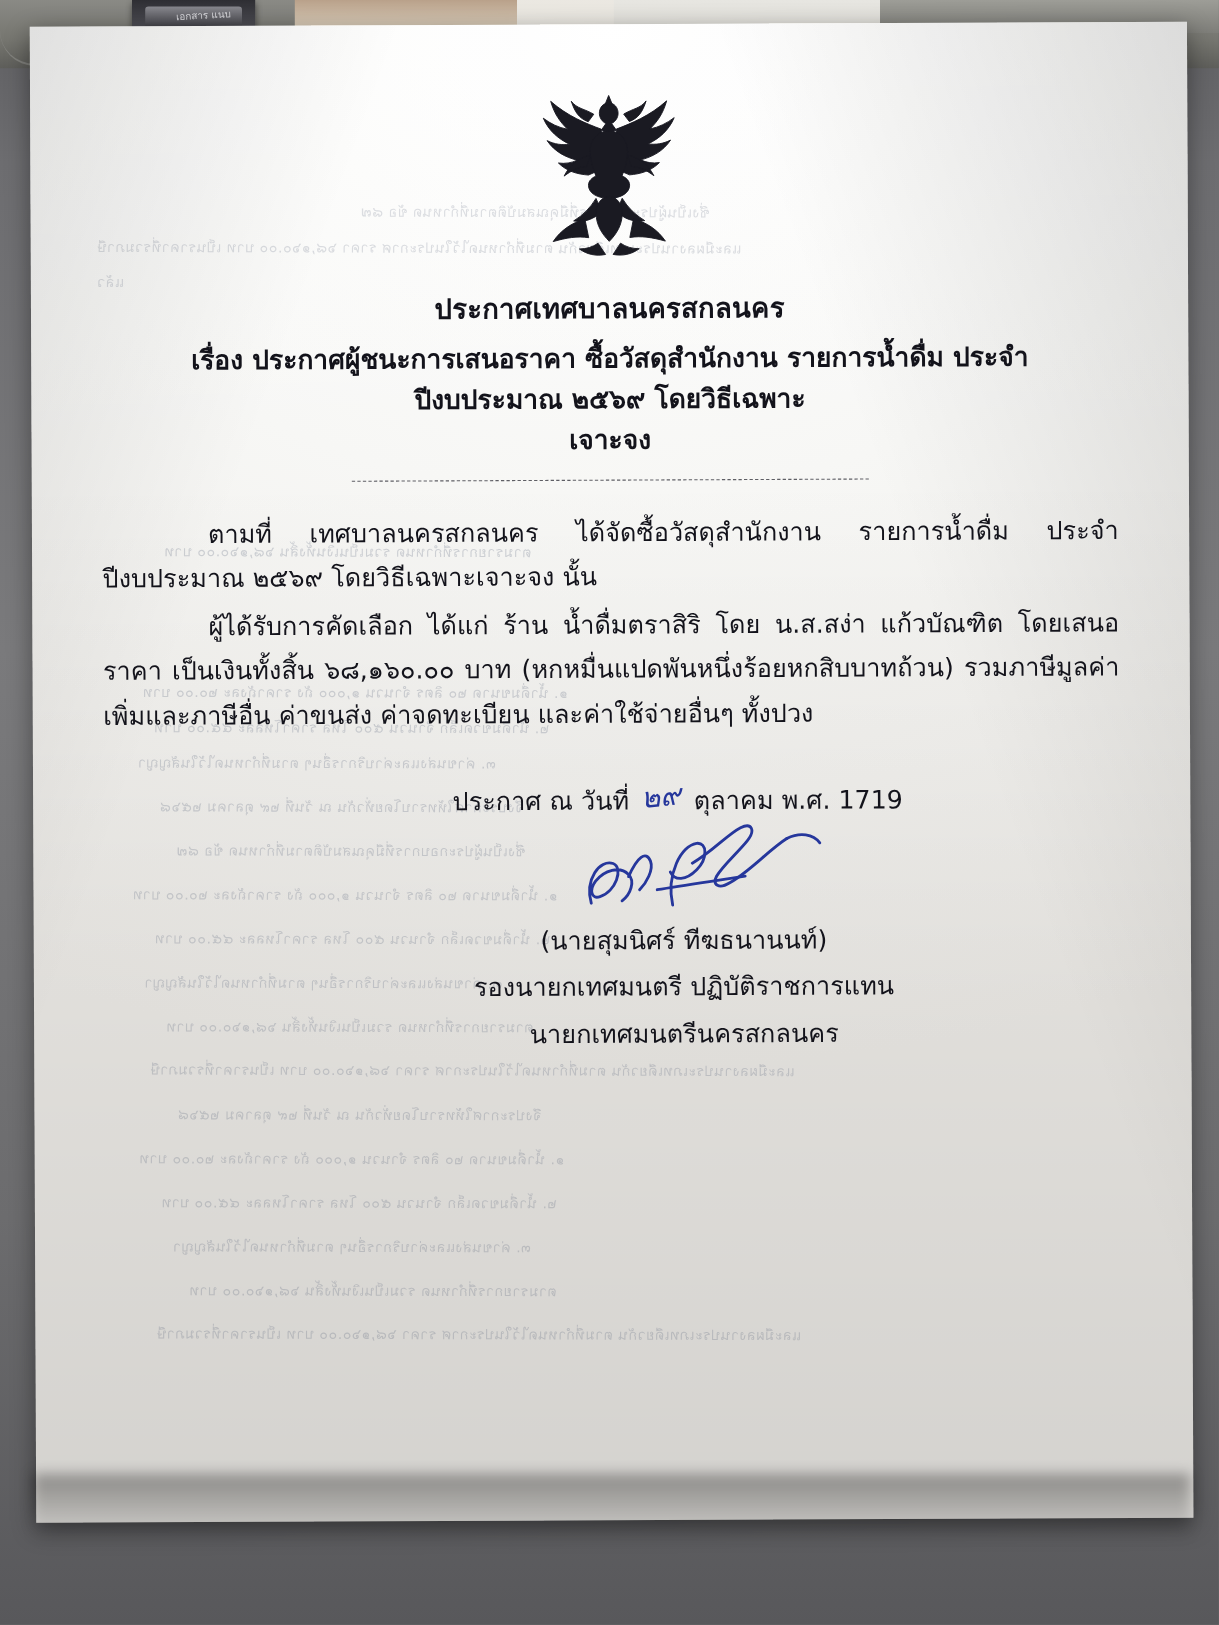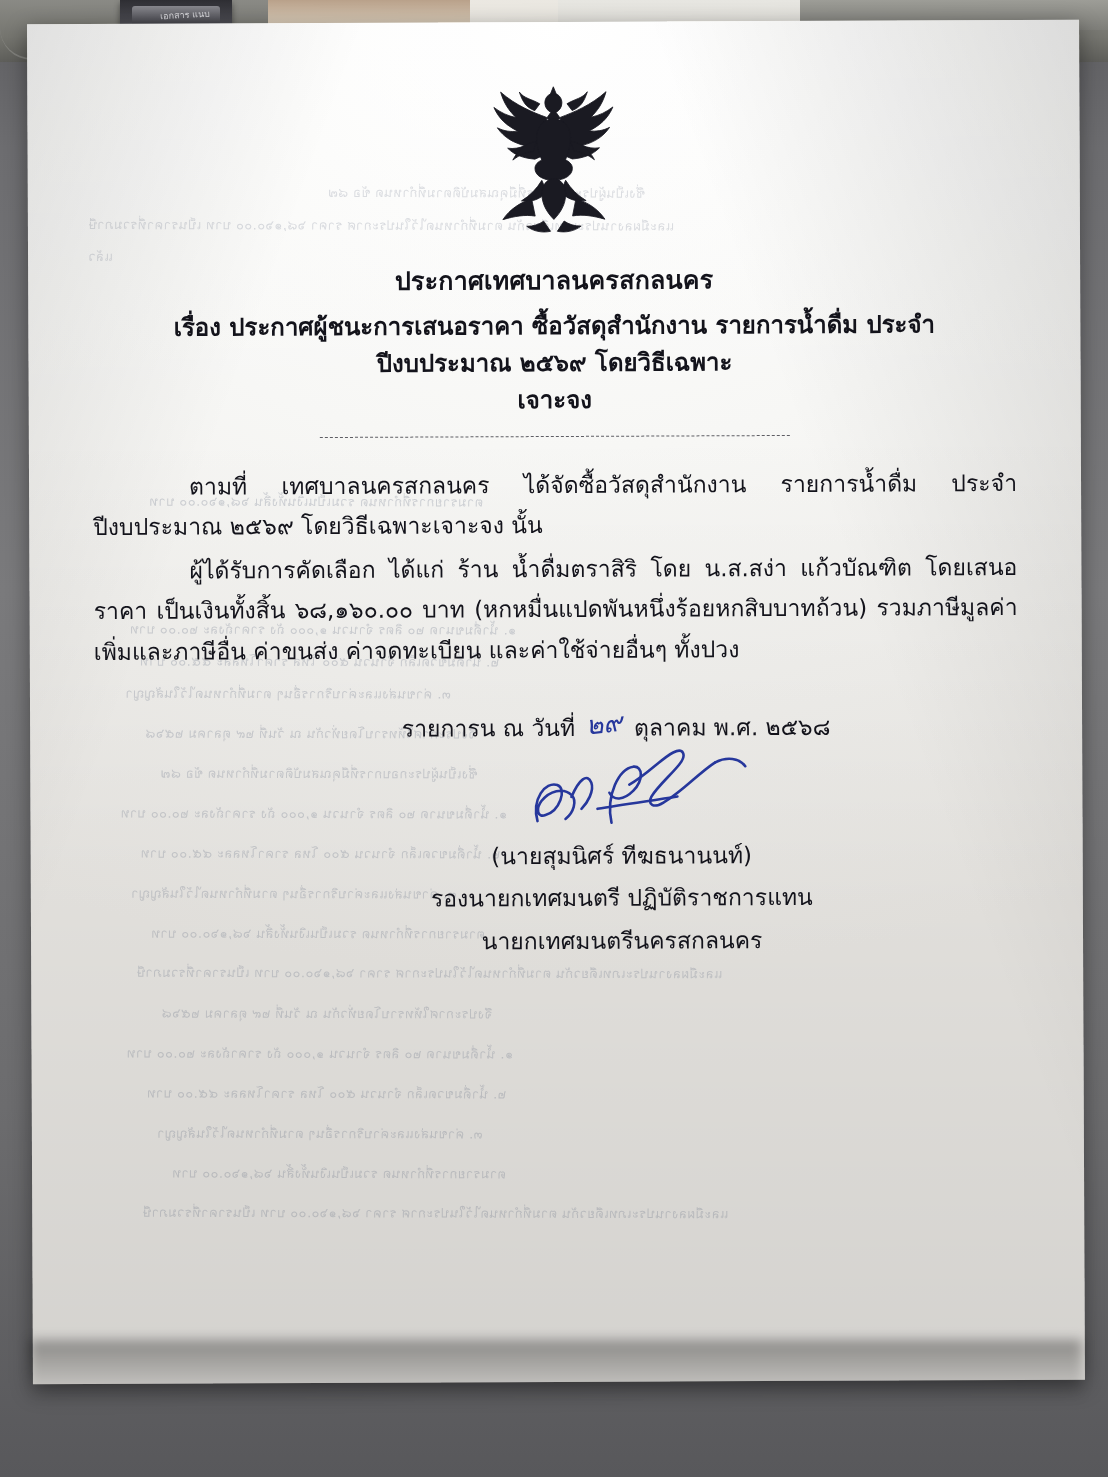--- a/index.html
+++ b/index.html
@@ -281,23 +281,23 @@
       </div>
 
       <div class="rule"></div>
 
       <div class="body">
         <p class="indent">ตามที่ เทศบาลนครสกลนคร ได้จัดซื้อวัสดุสำนักงาน รายการน้ำดื่ม ประจำปีงบประมาณ ๒๕๖๙ โดยวิธีเฉพาะเจาะจง  นั้น</p>
         <p class="indent">ผู้ได้รับการคัดเลือก ได้แก่ ร้าน น้ำดื่มตราสิริ โดย น.ส.สง่า แก้วบัณฑิต โดยเสนอราคา เป็นเงินทั้งสิ้น ๖๘,๑๖๐.๐๐ บาท (หกหมื่นแปดพันหนึ่งร้อยหกสิบบาทถ้วน) รวมภาษีมูลค่าเพิ่มและภาษีอื่น ค่าขนส่ง ค่าจดทะเบียน และค่าใช้จ่ายอื่นๆ ทั้งปวง</p>
       </div>
 
       <div class="date-line">
-        <span>รายการน ณ วันที่</span>
+        <span>ประกาศ ณ วันที่</span>
         <span class="handwritten">๒๙</span>
-        <span>ตุลาคม พ.ศ. ๒๕๖๘</span>
+        <span>ตุลาคม พ.ศ. 1719</span>
       </div>
 
       <div class="sign-block">
         <div class="signature">
           <svg width="300" height="110" viewBox="0 0 300 110" aria-hidden="true">
             <g fill="none" stroke="#26379c" stroke-width="2.6" stroke-linecap="round" stroke-linejoin="round">
               <path d="M36 82 C 30 60 44 42 56 46 C 66 50 58 72 44 76 C 36 79 34 70 40 62 C 48 52 62 48 70 56 C 76 62 72 74 64 80"></path>
               <path d="M70 58 C 78 40 86 34 90 44 C 93 52 86 64 80 70"></path>
               <path d="M110 84 C 104 56 118 30 132 28 C 142 27 142 42 132 52 C 122 62 112 62 108 54"></path>
               <path d="M128 46 C 146 36 160 20 172 14 C 182 9 186 16 178 26 C 170 36 156 48 150 58 C 146 66 152 70 162 64 C 180 54 198 34 214 24"></path>

